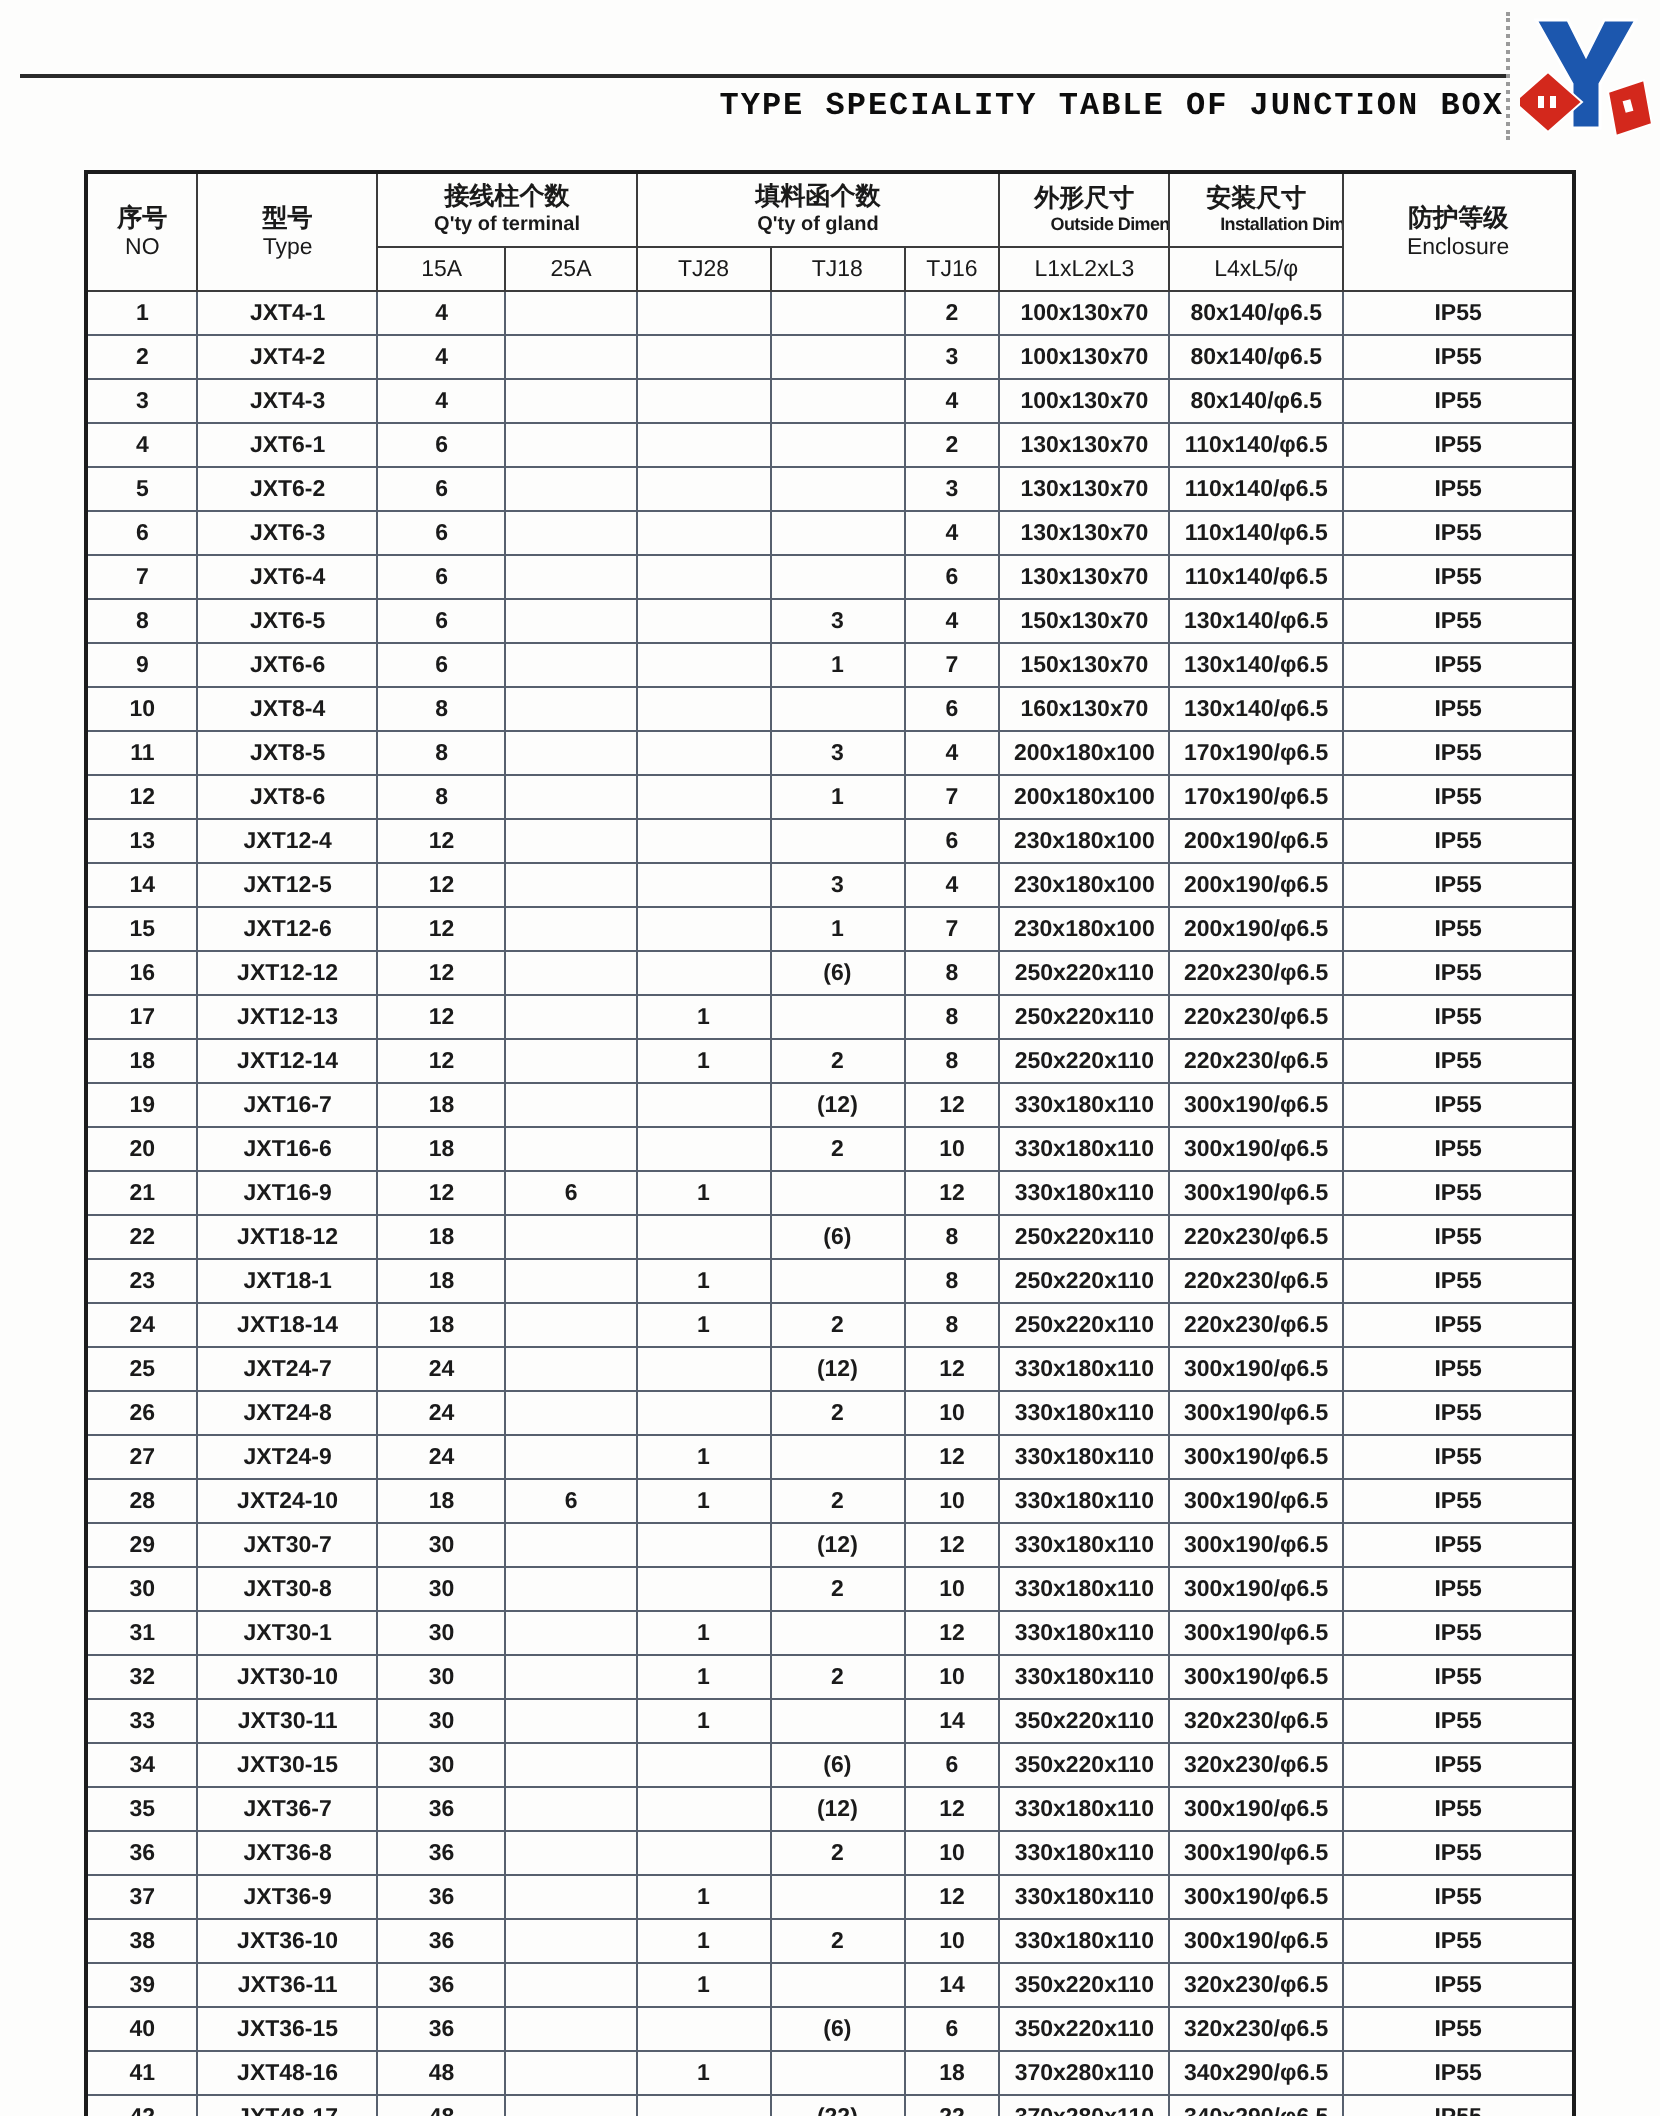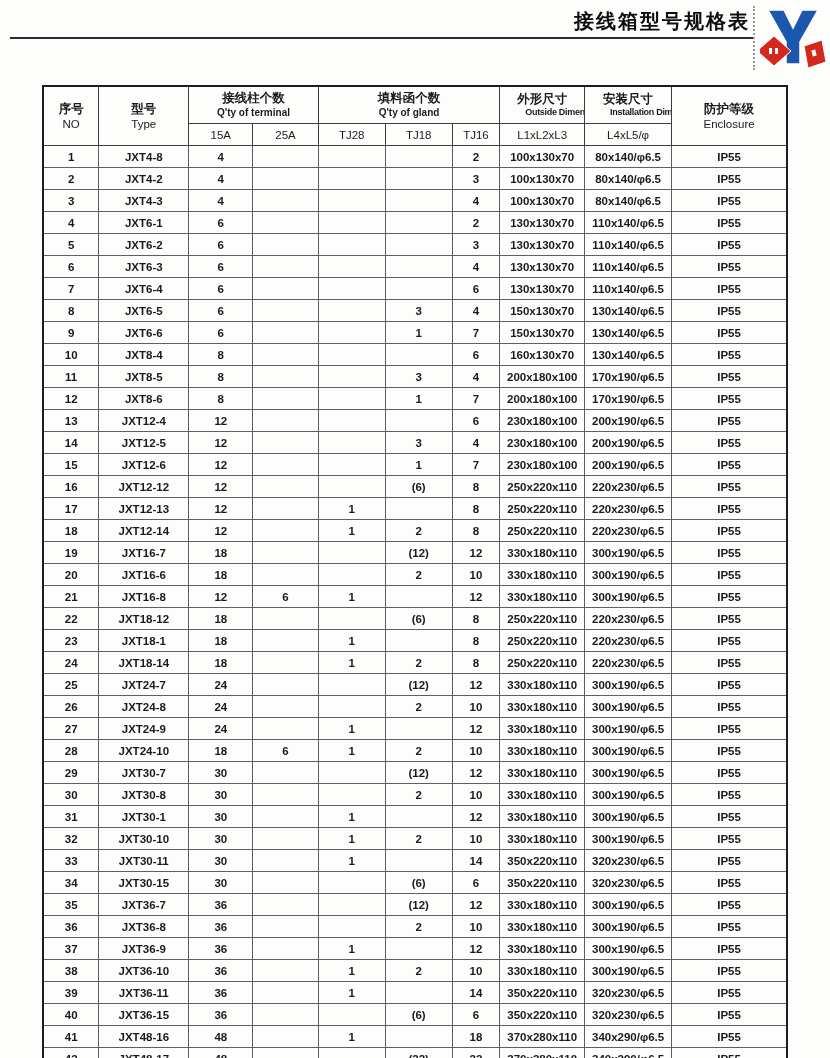--- a/index.html
+++ b/index.html
@@ -51,22 +51,22 @@
   .h-en.small{font-size:9px;letter-spacing:-0.3px;margin-left:24px;}
   .h-sub{font-size:11.5px;font-weight:normal;}
   thead tr.tier1 th{height:34px;}
   thead tr.tier2 th{height:19px;}
 </style>
 </head>
 <body>
 
 <div class="page">
 
-  <div class="title-cn">接线箱型号规格表</div>
   <div class="title-rule"></div>
+  <div class="title-en">TYPE SPECIALITY TABLE OF JUNCTION BOX</div>
   <div class="logo-sep"></div>
 
   <div class="logo">
     <svg width="66" height="72" viewBox="0 0 66 72">
 
       <polygon points="8,6 24,6 33,24 42,6 58,6 40,38 40,60 26,60 26,38" fill="#1c57ae" stroke="#ffffff" stroke-width="1.5"></polygon>
 
       <polygon points="14,34 30,48 14,62 (0),48" fill="#d3281c" transform="translate(0,0)"></polygon>
       <polygon points="14,32 31,47 14,62 -3,47" fill="#d3281c" stroke="#ffffff" stroke-width="1"></polygon>
 
@@ -128,21 +128,21 @@
         <th class="h-sub">TJ28</th>
         <th class="h-sub">TJ18</th>
         <th class="h-sub">TJ16</th>
         <th class="h-sub">L1xL2xL3</th>
         <th class="h-sub">L4xL5/φ</th>
       </tr>
     </thead>
     <tbody id="table-body">
         <tr>
           <td>1</td>
-          <td>JXT4-8</td>
+          <td>JXT4-1</td>
           <td>4</td>
           <td></td>
           <td></td>
           <td></td>
           <td>2</td>
           <td>100x130x70</td>
           <td>80x140/φ6.5</td>
           <td>IP55</td>
         </tr>
         <tr>
@@ -368,21 +368,21 @@
           <td></td>
           <td></td>
           <td>2</td>
           <td>10</td>
           <td>330x180x110</td>
           <td>300x190/φ6.5</td>
           <td>IP55</td>
         </tr>
         <tr>
           <td>21</td>
-          <td>JXT16-8</td>
+          <td>JXT16-9</td>
           <td>12</td>
           <td>6</td>
           <td>1</td>
           <td></td>
           <td>12</td>
           <td>330x180x110</td>
           <td>300x190/φ6.5</td>
           <td>IP55</td>
         </tr>
         <tr>

